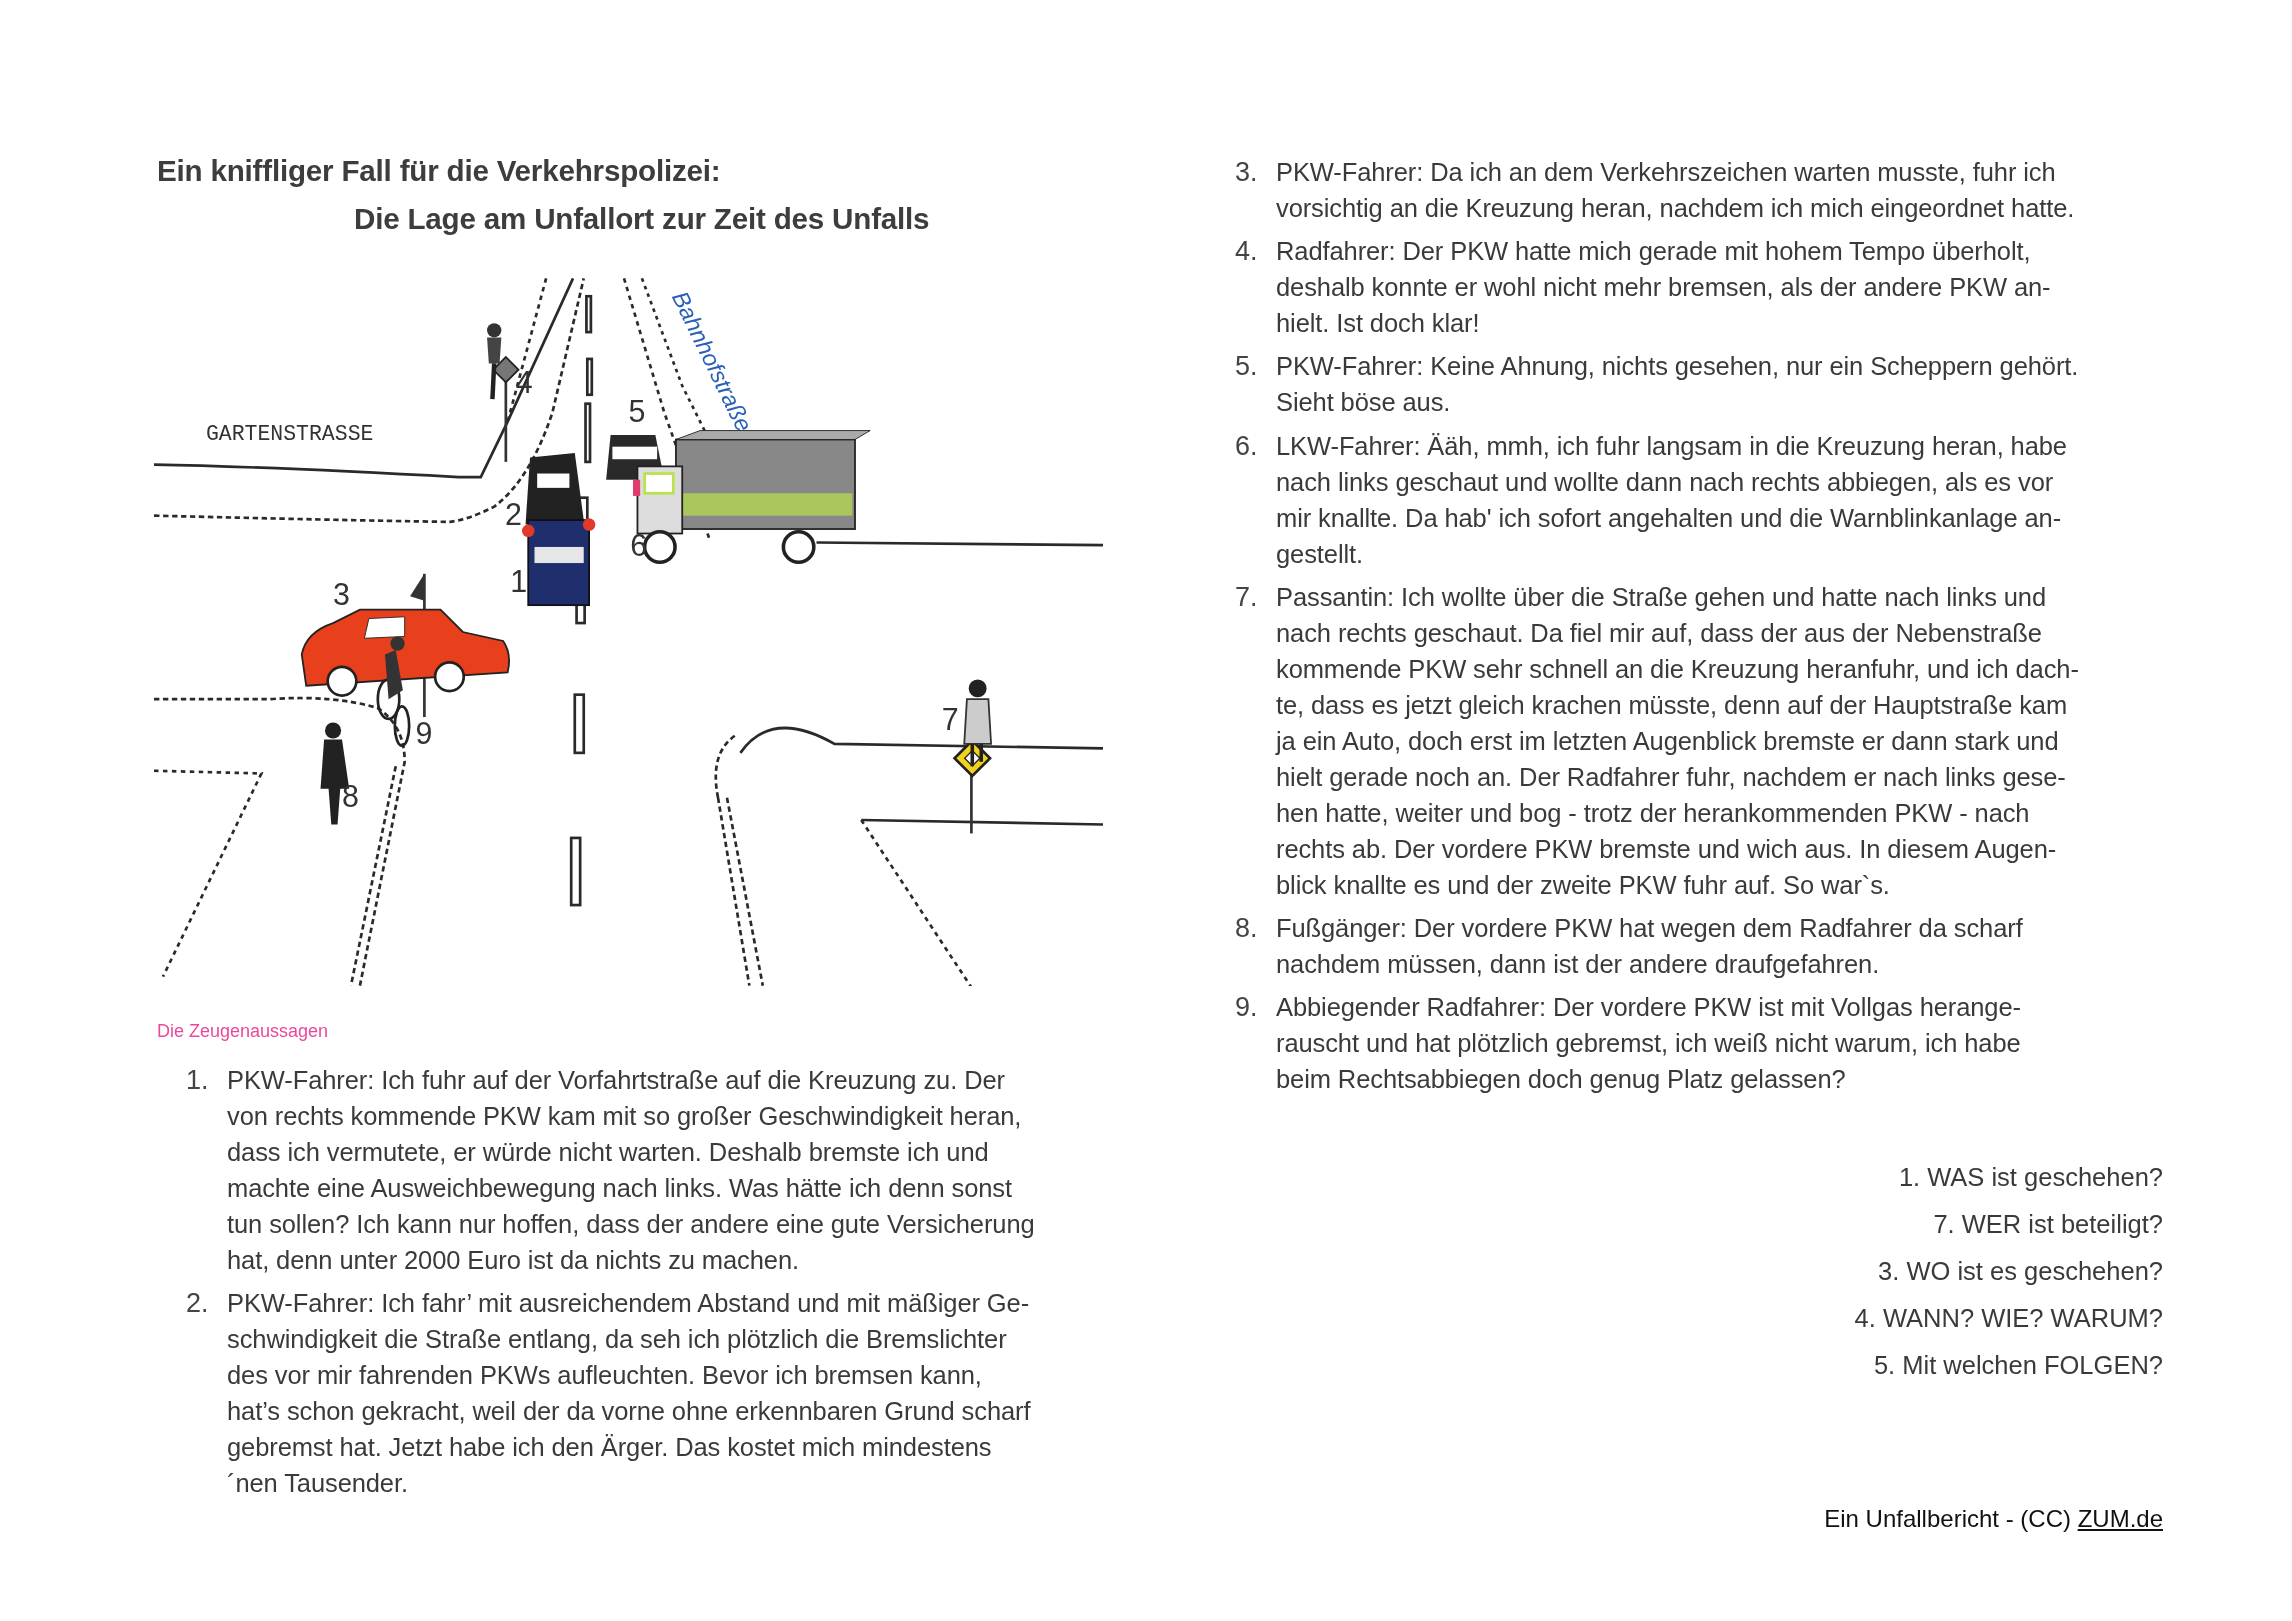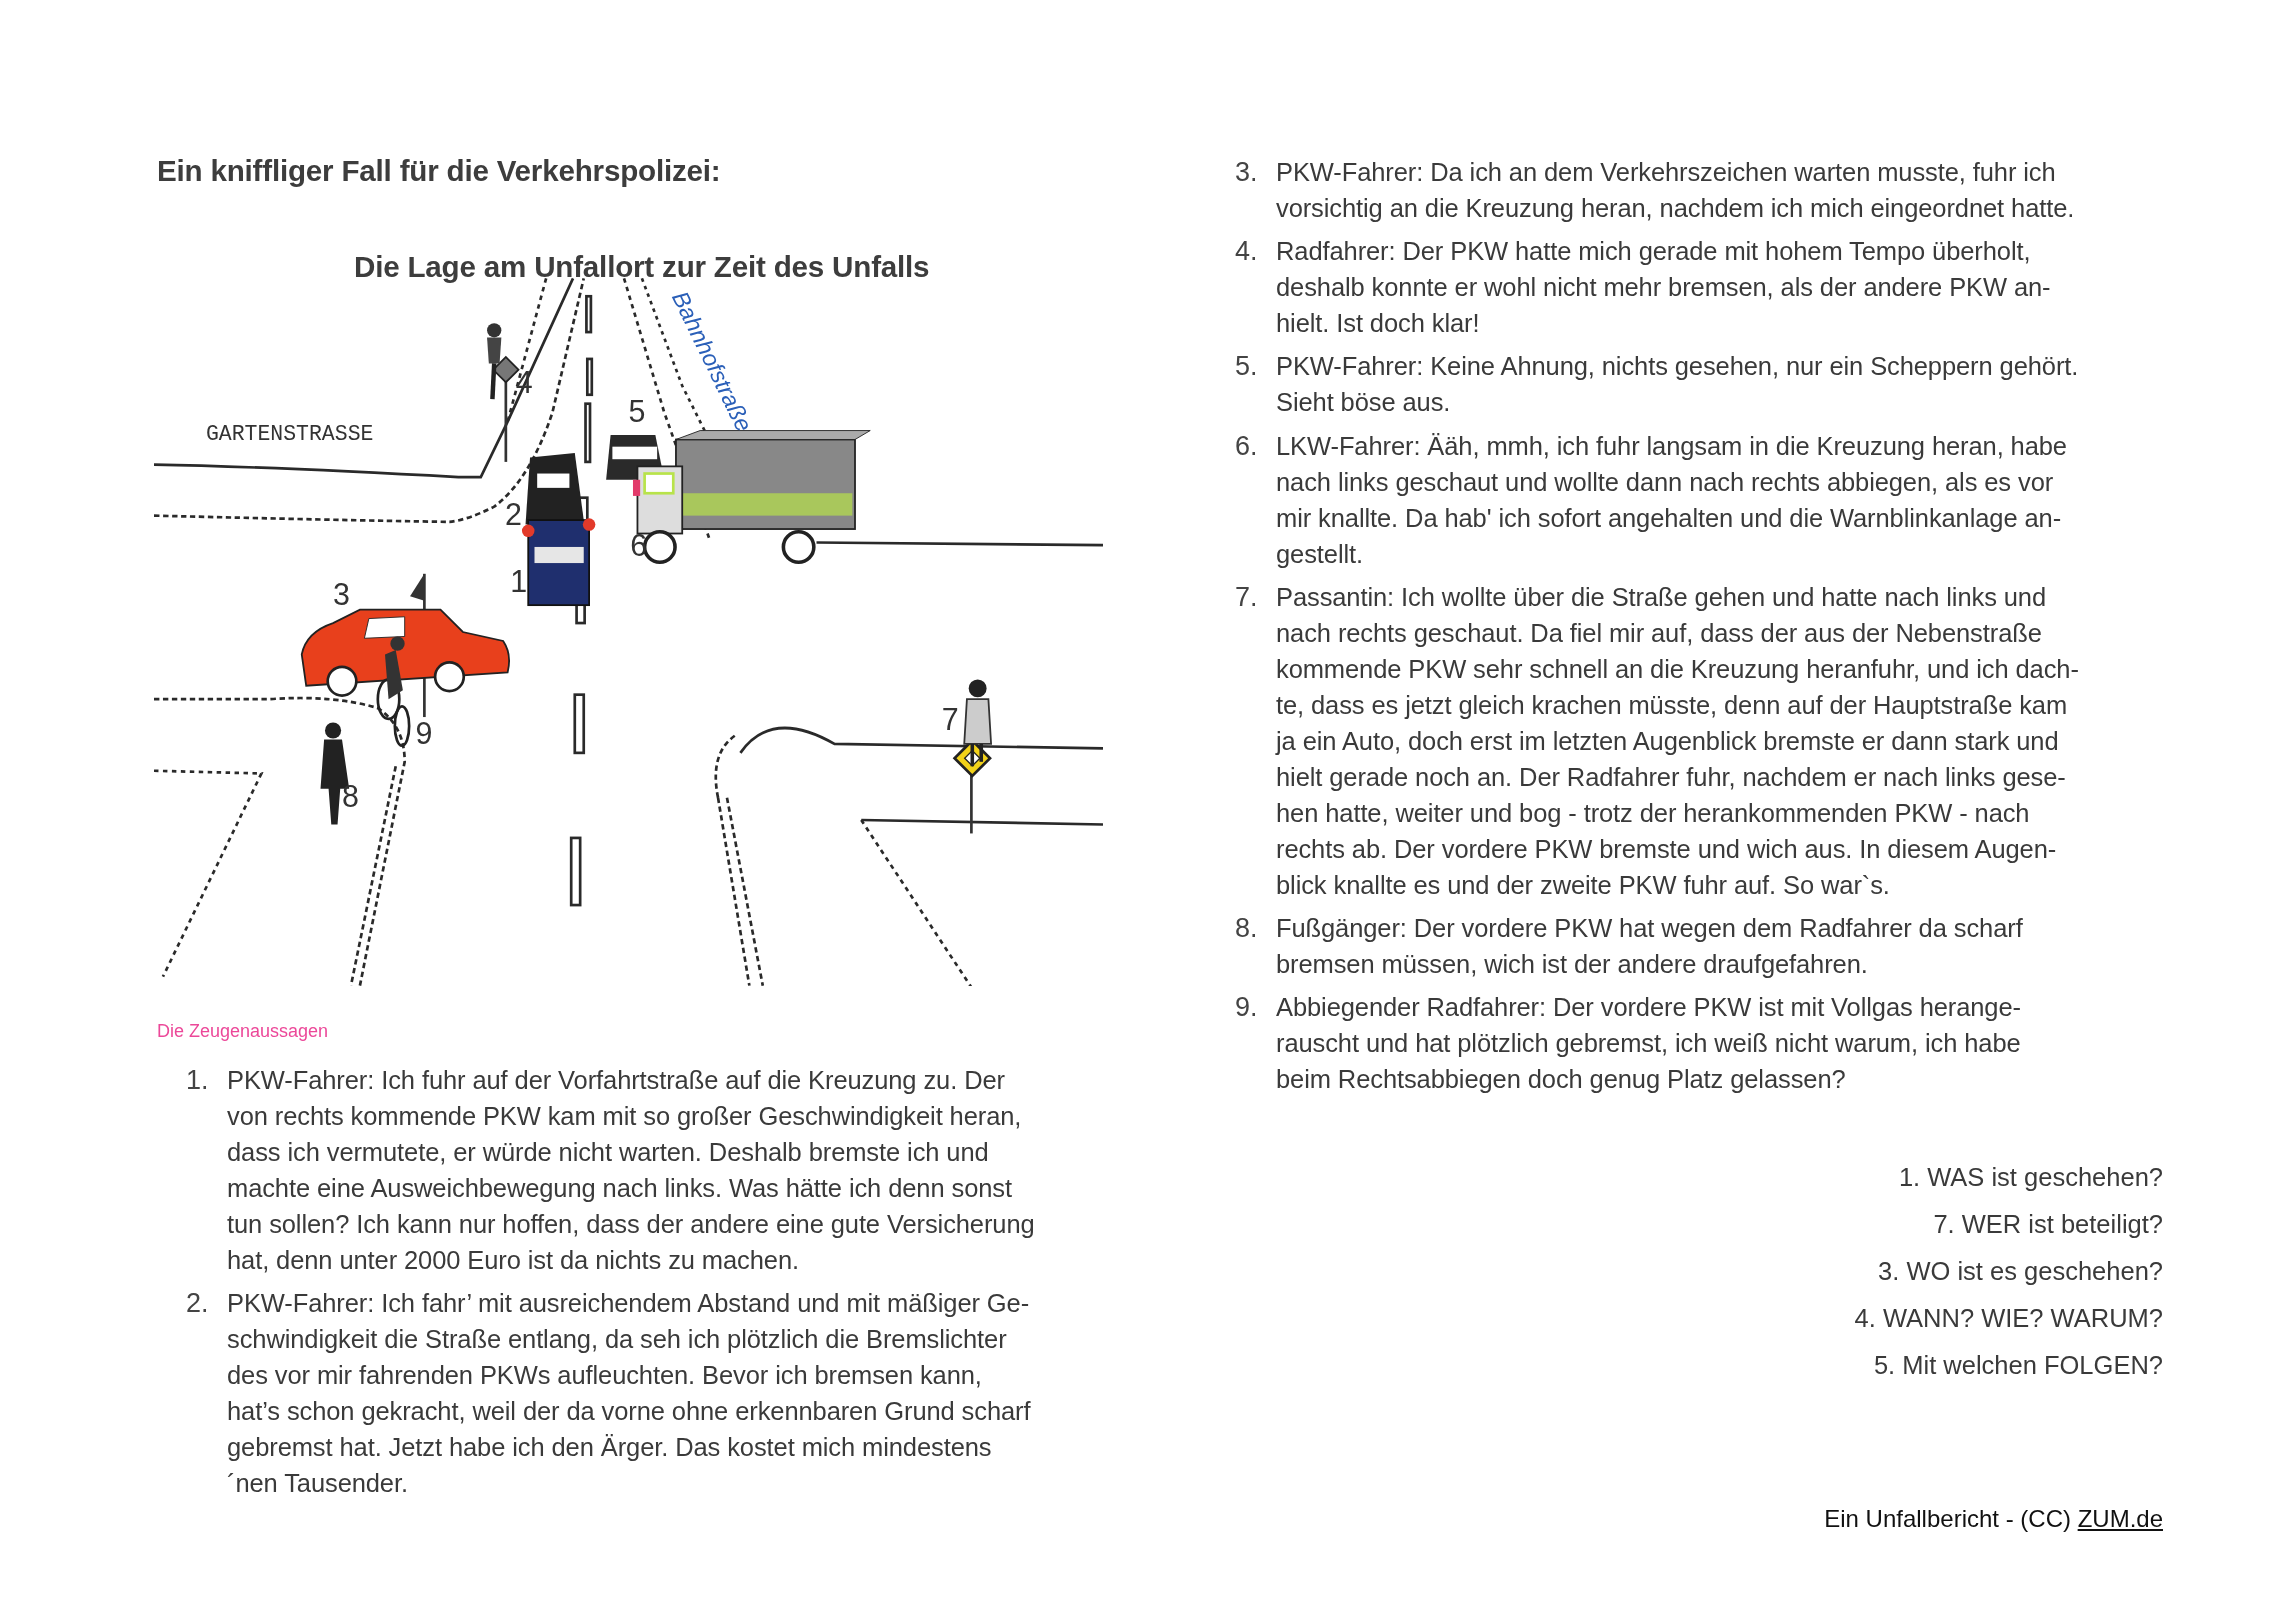--- a/index.html
+++ b/index.html
@@ -8,21 +8,21 @@
     font-family: "Liberation Sans", "DejaVu Sans", sans-serif;
     color: #3b3b3b;
   }
   .page { position: absolute; inset: 0; }
   .title1 {
     position: absolute; left: 157px; top: 154px;
     font-size: 29.6px; font-weight: bold; color: #3d3d3d; letter-spacing: -0.2px;
   }
   .title2 {
     position: absolute; left: 354px; top: 202px;
-    font-size: 29.6px; font-weight: bold; color: #3d3d3d; letter-spacing: -0.2px; margin-top: 48px;
+    font-size: 29.6px; font-weight: bold; color: #3d3d3d; letter-spacing: -0.2px;
   }
   .illustration {
     position: absolute; left: 154px; top: 278px; width: 949px; height: 708px;
   }
   .illustration svg { width: 100%; height: 100%; display: block; }
   .section-heading {
     position: absolute; left: 157px; top: 1021px; font-size: 18px; color: #ec4899;
   }
   ol.statements {
     list-style: none; margin: 0; padding: 0; position: absolute;
@@ -235,21 +235,21 @@
 te, dass es jetzt gleich krachen müsste, denn auf der Hauptstraße kam
 ja ein Auto, doch erst im letzten Augenblick bremste er dann stark und
 hielt gerade noch an. Der Radfahrer fuhr, nachdem er nach links gese-
 hen hatte, weiter und bog - trotz der herankommenden PKW - nach
 rechts ab. Der vordere PKW bremste und wich aus. In diesem Augen-
 blick knallte es und der zweite PKW fuhr auf. So war`s.</span>
     </li>
     <li>
       <span class="num">8.</span>
       <span class="txt">Fußgänger: Der vordere PKW hat wegen dem Radfahrer da scharf
-bremsen müssen, wich ist der andere draufgefahren.</span>
+nachdem müssen, dann ist der andere draufgefahren.</span>
     </li>
     <li>
       <span class="num">9.</span>
       <span class="txt">Abbiegender Radfahrer: Der vordere PKW ist mit Vollgas herange-
 rauscht und hat plötzlich gebremst, ich weiß nicht warum, ich habe
 beim Rechtsabbiegen doch genug Platz gelassen?</span>
     </li>
   </ol>
 
   <div class="wq">

